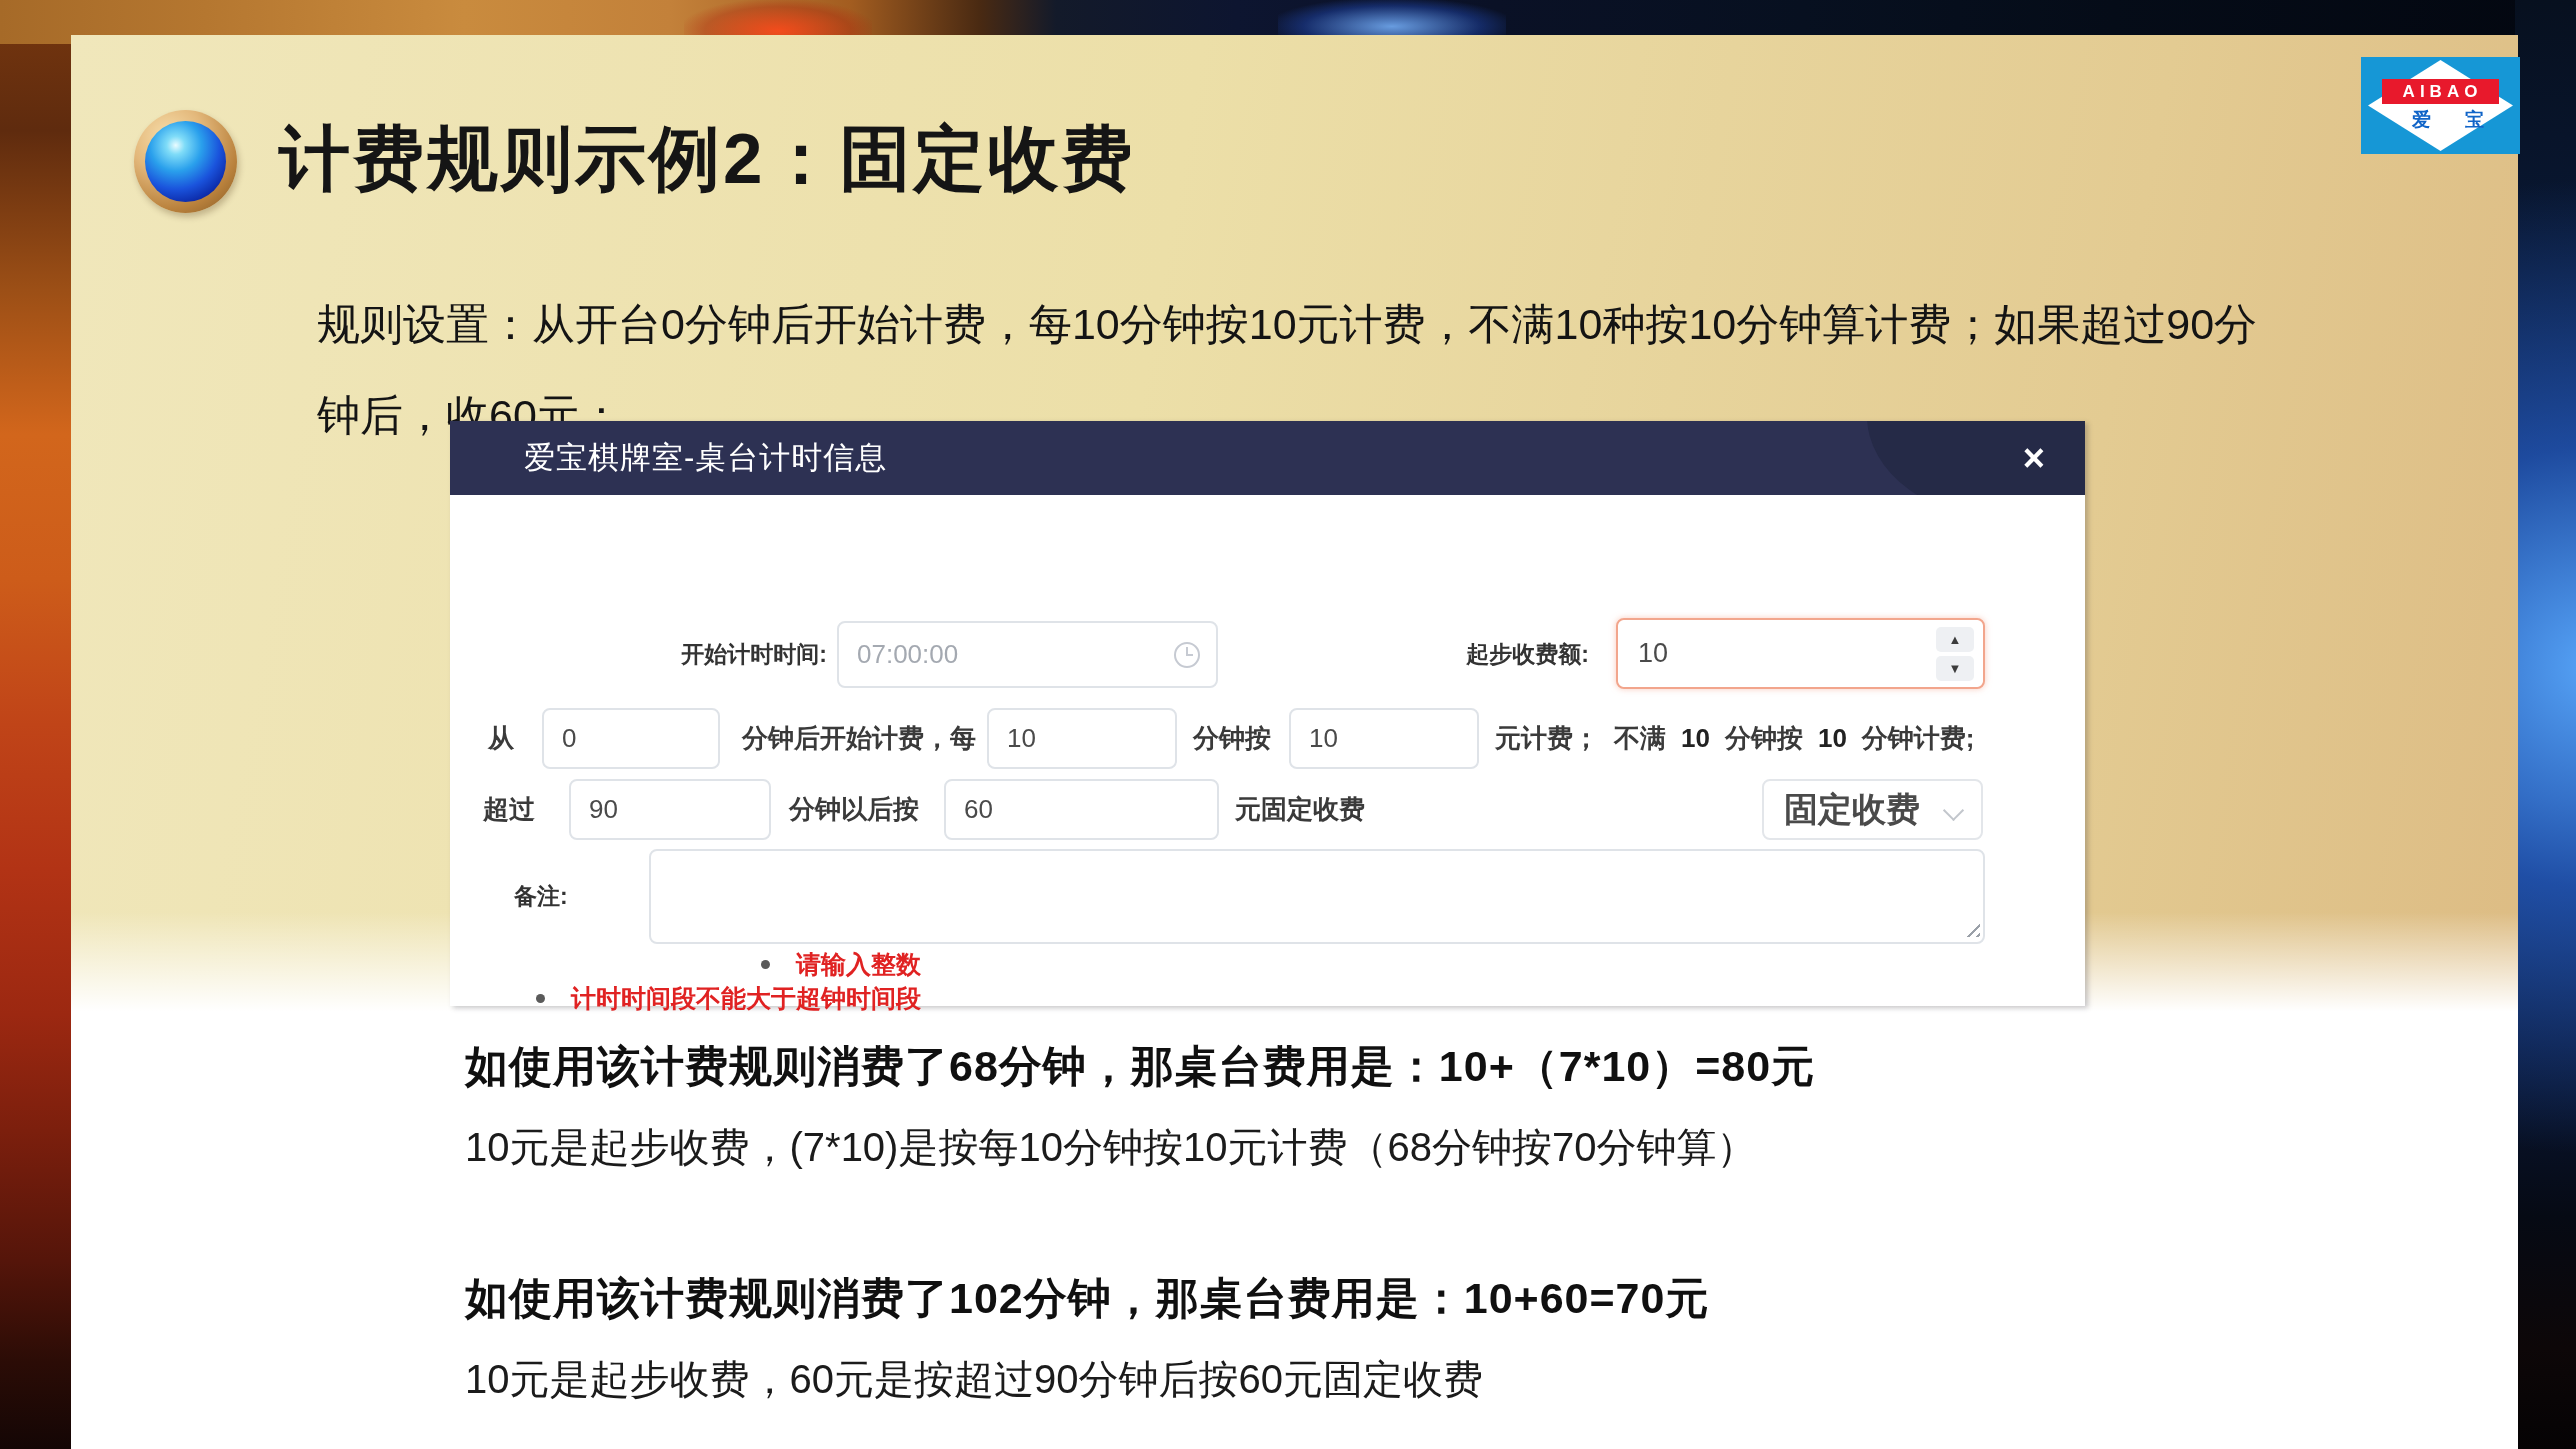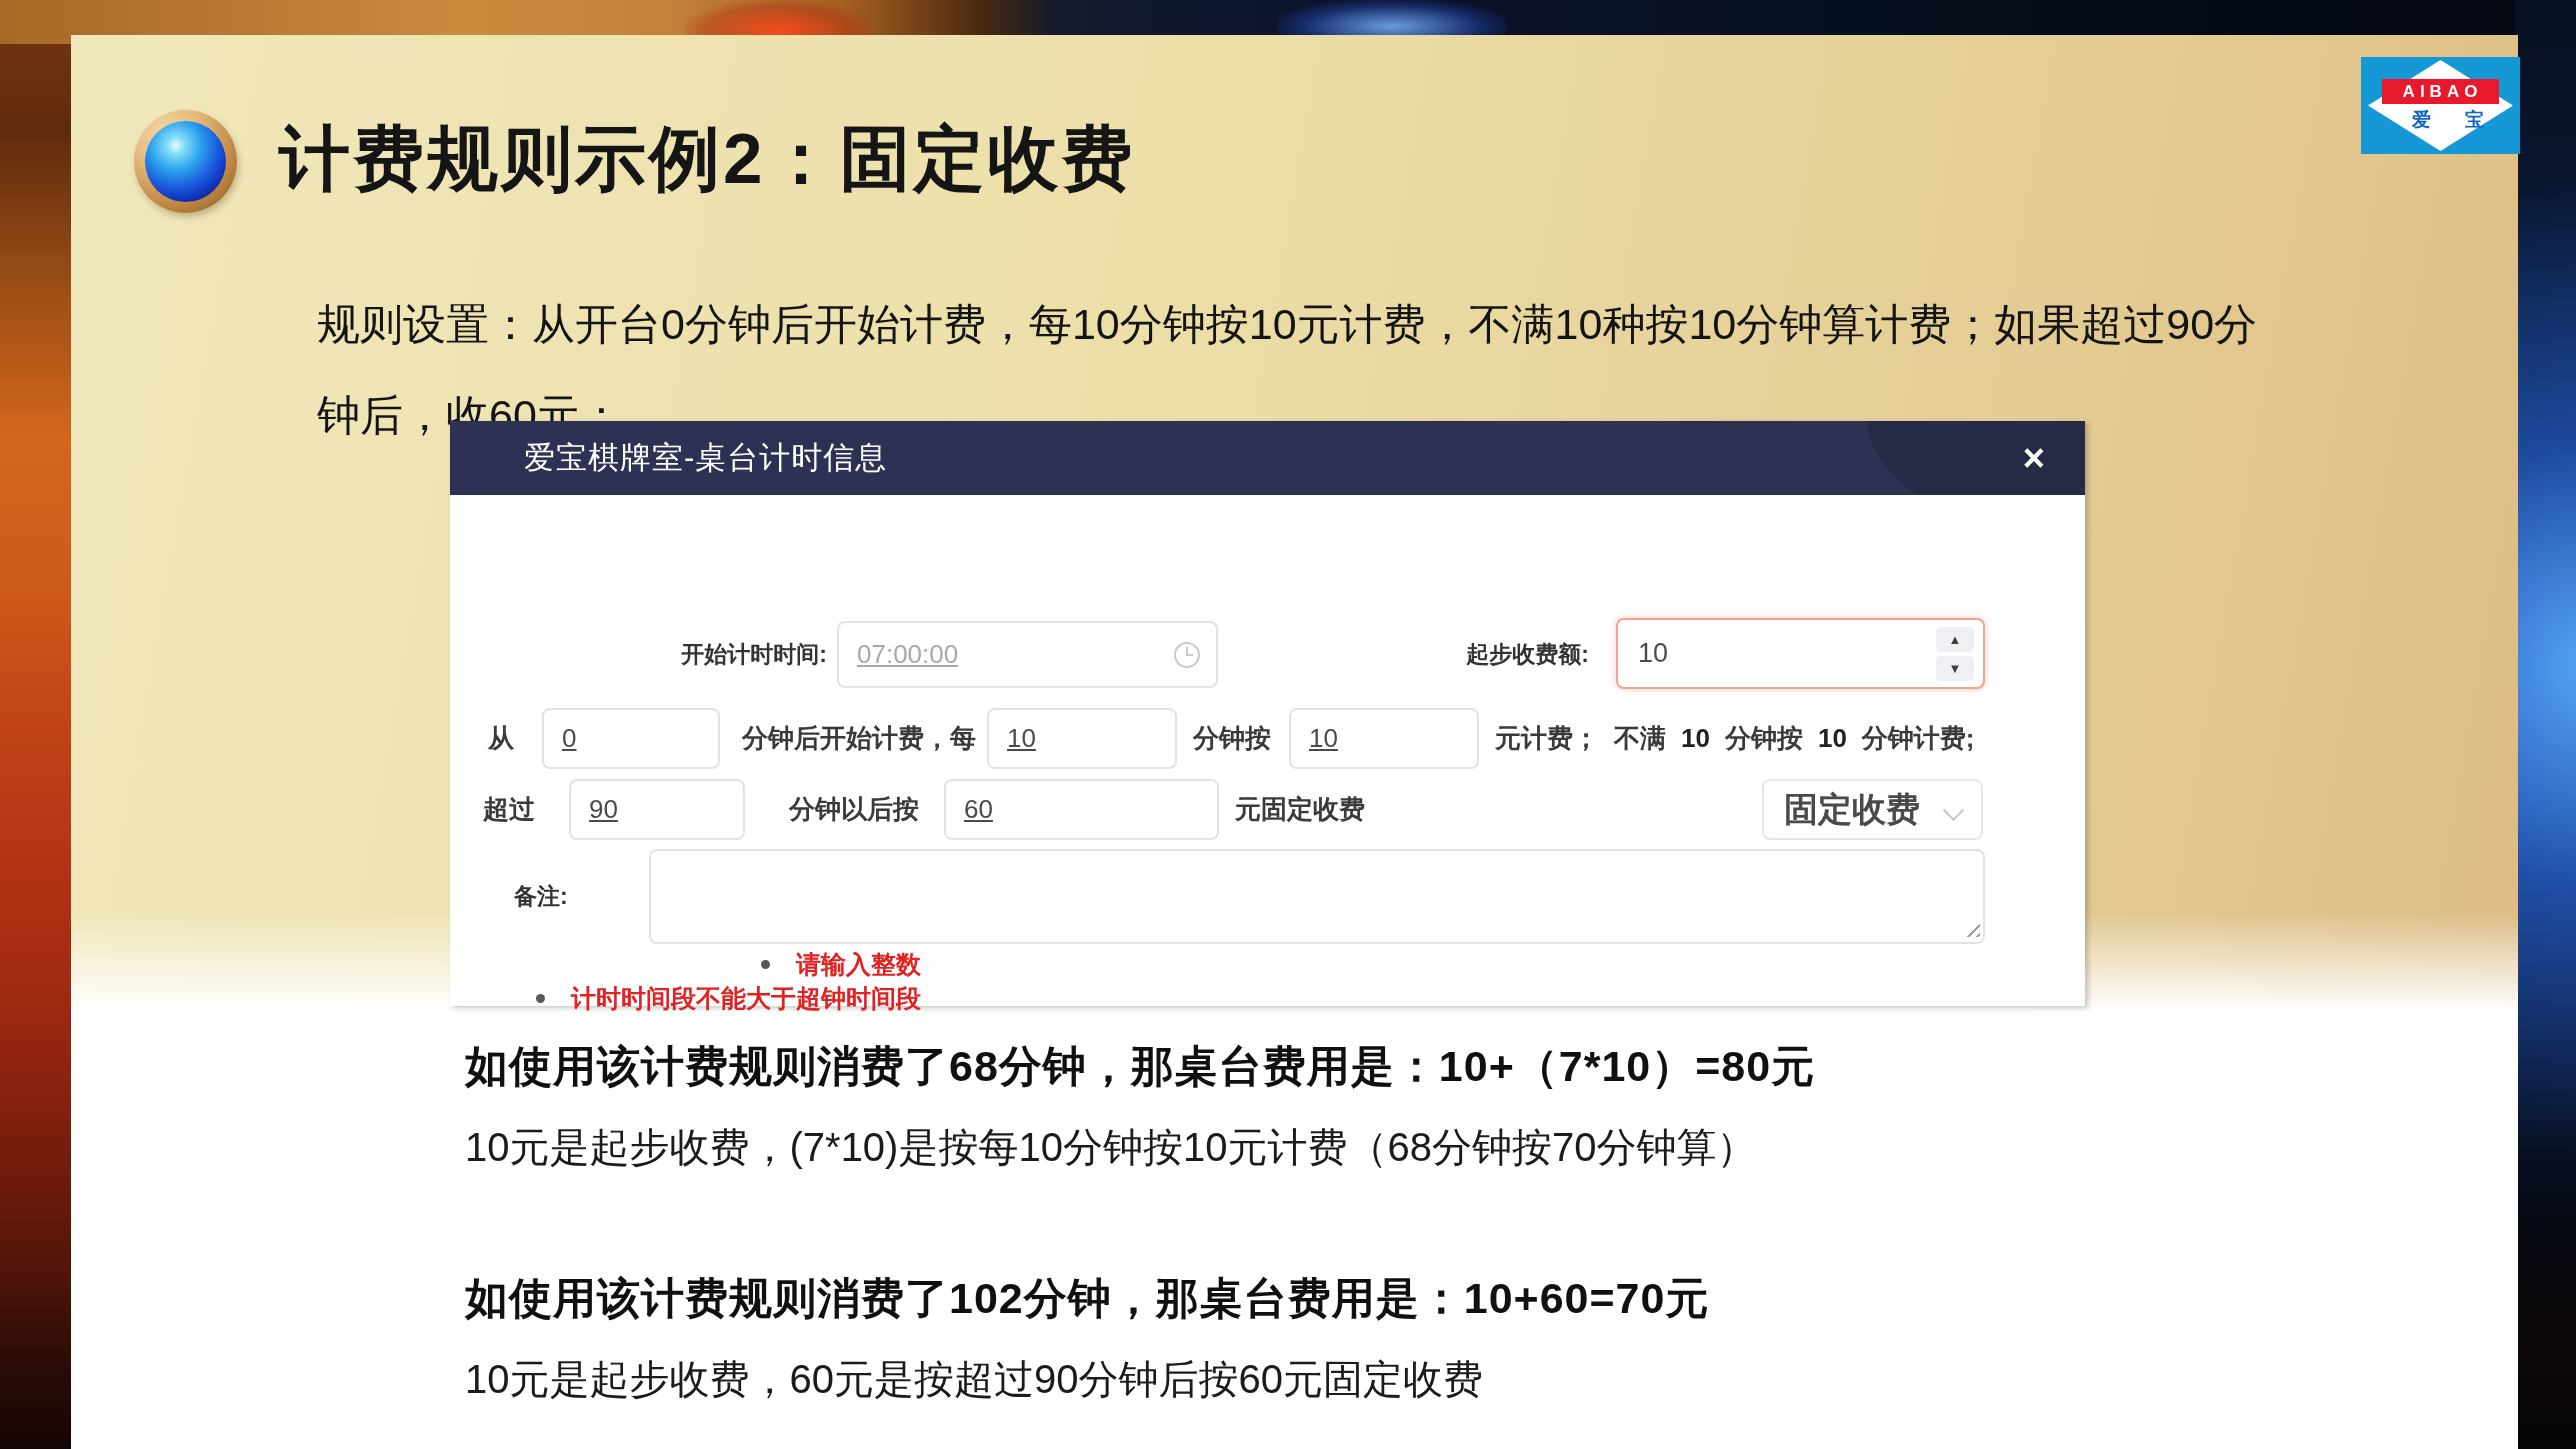--- a/index.html
+++ b/index.html
@@ -103,21 +103,20 @@
     font-family:"Liberation Sans", sans-serif;
   }
 
   .dialog-body{position:relative;width:100%;height:510px;}
   .dlg-lbl{position:absolute;font-size:26px;color:#3a3a3a;font-weight:600;white-space:nowrap;}
   .dlg-lbl.strong{font-weight:bold;color:#333;font-size:23px;}
   .txt-in{
     box-sizing:border-box;border:2px solid #dfe3e8;border-radius:8px;background:#fff;
     font-size:26px;color:#4a4a4a;padding:0 18px;outline:none;
     font-family:"Liberation Sans", sans-serif;
-    text-decoration:underline;
   }
 
   
   .lbl-start{left:114px;top:126px;width:263px;line-height:67px;text-align:right;}
   .field-time{position:absolute;left:387px;top:126px;width:381px;height:67px;}
   .field-time input{width:100%;height:100%;color:#a4a9b1;padding-right:59px;}
   .clock-icon{position:absolute;right:18px;top:21px;width:26px;height:26px;border:2px solid #c6cad2;border-radius:50%;box-sizing:border-box;}
   .clock-icon::before{content:"";position:absolute;left:10px;top:3px;width:2px;height:9px;background:#c6cad2;}
   .clock-icon::after{content:"";position:absolute;left:10px;top:10px;width:7px;height:2px;background:#c6cad2;}
   .lbl-base{left:916px;top:126px;width:223px;line-height:67px;text-align:right;}
@@ -137,21 +136,21 @@
   .in-from{position:absolute;left:92px;top:213px;width:178px;height:61px;}
   .lbl-startbill{left:292px;top:213px;line-height:61px;}
   .in-interval{position:absolute;left:537px;top:213px;width:190px;height:61px;}
   .lbl-interval{left:743px;top:213px;line-height:61px;}
   .in-price{position:absolute;left:839px;top:213px;width:190px;height:61px;}
   .row2-tail{position:absolute;left:1045px;top:213px;line-height:61px;display:flex;gap:15px;font-size:26px;color:#3a3a3a;font-weight:600;white-space:nowrap;}
   .row2-tail .num{font-weight:bold;color:#222;}
 
   
   .lbl-over{left:33px;top:284px;line-height:61px;}
-  .in-over{position:absolute;left:119px;top:284px;width:176px;height:61px;}
+  .in-over{position:absolute;left:119px;top:284px;width:202px;height:61px;}
   .lbl-after{left:339px;top:284px;line-height:61px;}
   .in-fixed{position:absolute;left:494px;top:284px;width:275px;height:61px;}
   .lbl-fixed{left:785px;top:284px;line-height:61px;}
   .select-type{
     position:absolute;left:1312px;top:284px;width:221px;height:61px;box-sizing:border-box;
     border:2px solid #e3e6ea;border-radius:8px;background:#fff;cursor:pointer;
     display:flex;align-items:center;padding-left:20px;font-size:34px;color:#4a4a4a;font-weight:600;
   }
   .chevron-down{
     position:absolute;right:20px;top:22px;width:13px;height:13px;

